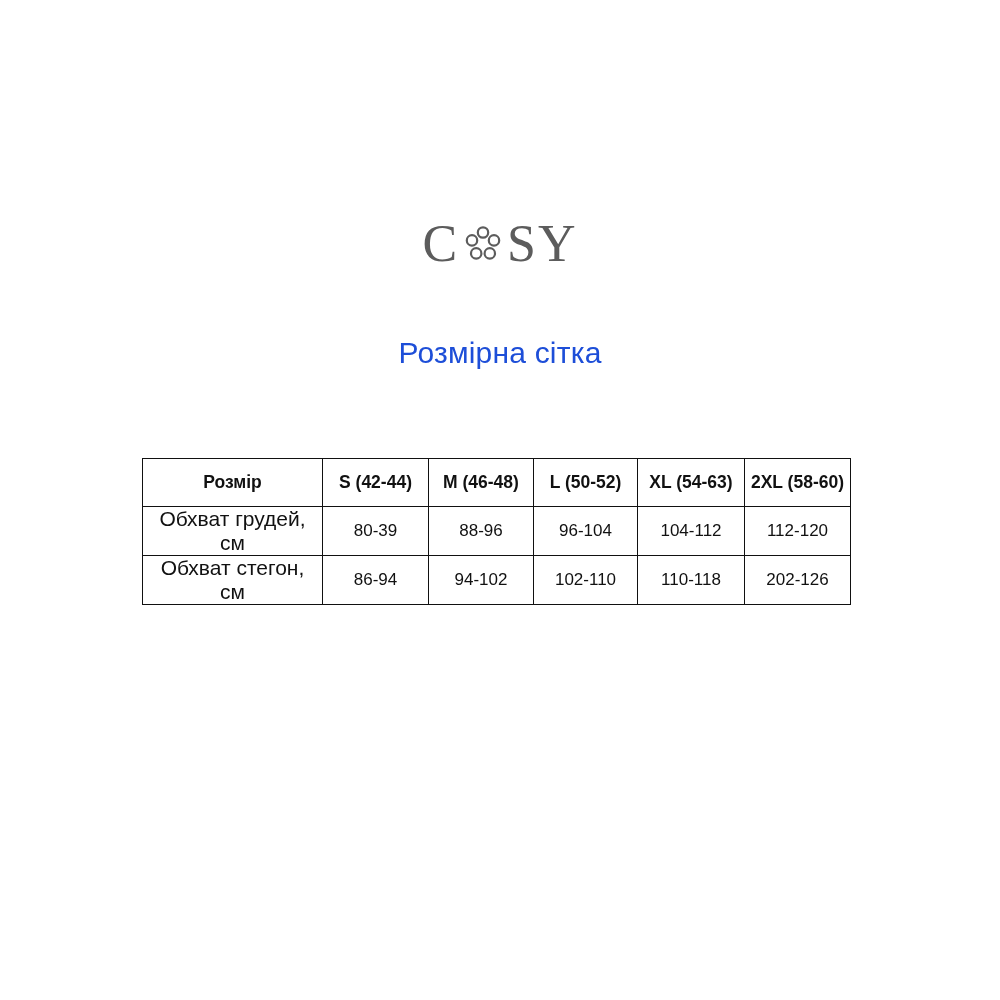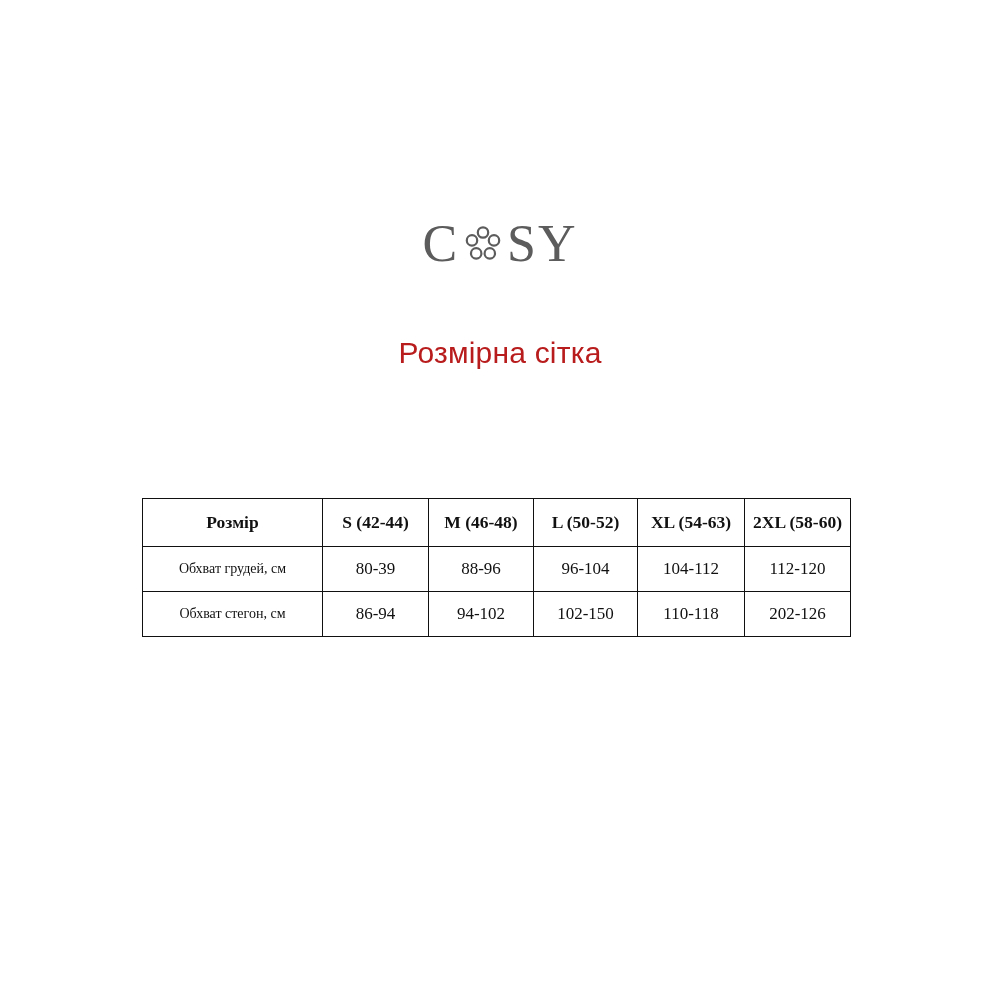--- a/index.html
+++ b/index.html
@@ -53,57 +53,56 @@
   
   .title {
     position: absolute;
     top: 336px;
     left: 0;
     width: 1000px;
     text-align: center;
     font-family: "Liberation Sans", sans-serif;
     font-size: 30px;
     font-weight: 400;
-    color: #b91c1c;
+    color: #1d4ed8;
     letter-spacing: 0.2px;
   }
 
   
   .table-wrap {
     position: absolute;
     top: 458px;
     left: 142px;
     width: 708px;
   }
   table.size-table {
     border-collapse: collapse;
     width: 708px;
     table-layout: fixed;
-    font-family: Liberation Serif, serif;
-    margin-top: 40px;
+    font-family: Liberation Sans, sans-serif;
   }
   table.size-table td,
   table.size-table th {
     border: 1px solid #111111;
     text-align: center;
     vertical-align: middle;
     font-size: 17px;
     color: #111111;
     height: 45px;
     padding: 0 4px;
     box-sizing: border-box;
   }
   table.size-table thead th {
     font-weight: bold;
     font-size: 17.5px;
     height: 48px;
   }
   table.size-table tbody td.row-label {
     font-weight: normal;
-    font-size: 14px;
+    font-size: 21px;
   }
   
   col.c0 { width: 180px; }
   col.c1 { width: 106px; }
   col.c2 { width: 105px; }
   col.c3 { width: 104px; }
   col.c4 { width: 107px; }
   col.c5 { width: 106px; }
 </style>
 </head>
@@ -155,21 +154,21 @@
           <td>80-39</td>
           <td>88-96</td>
           <td>96-104</td>
           <td>104-112</td>
           <td>112-120</td>
         </tr>
         <tr>
           <td class="row-label">Обхват стегон, см</td>
           <td>86-94</td>
           <td>94-102</td>
-          <td>102-150</td>
+          <td>102-110</td>
           <td>110-118</td>
           <td>202-126</td>
         </tr>
       </tbody>
     </table>
   </div>
 
 </div>
 
 </body></html>

